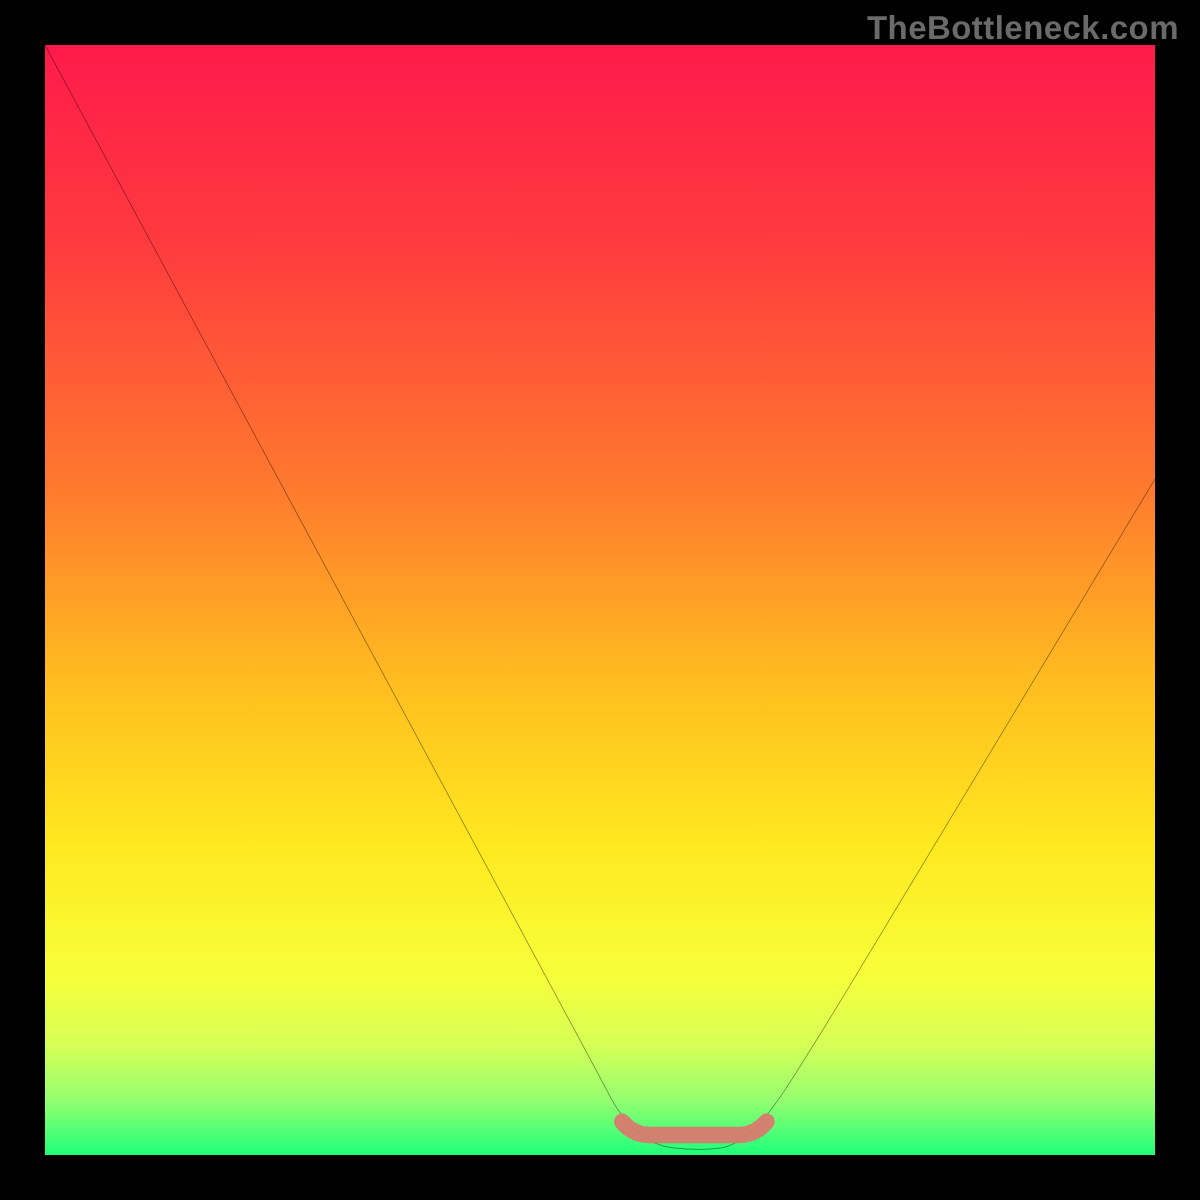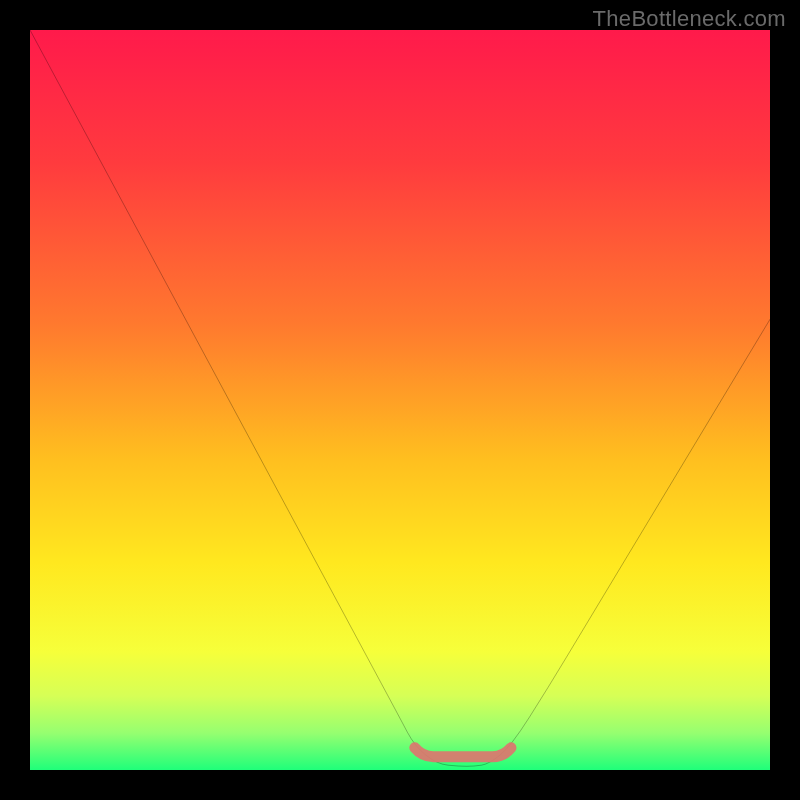--- a/index.html
+++ b/index.html
@@ -16,21 +16,21 @@
     width: 800px;
     height: 800px;
     background: #000;
   }
   .watermark {
     position: absolute;
     top: 6px;
     right: 14px;
     color: #6a6a6a;
     font-size: 22px;
-    font-weight: 400;
+    font-weight: 700;
     letter-spacing: 0.3px;
     z-index: 10;
   }
   .plot-area {
     position: absolute;
     left: 30px;
     top: 30px;
     width: 740px;
     height: 740px;
     overflow: hidden;

